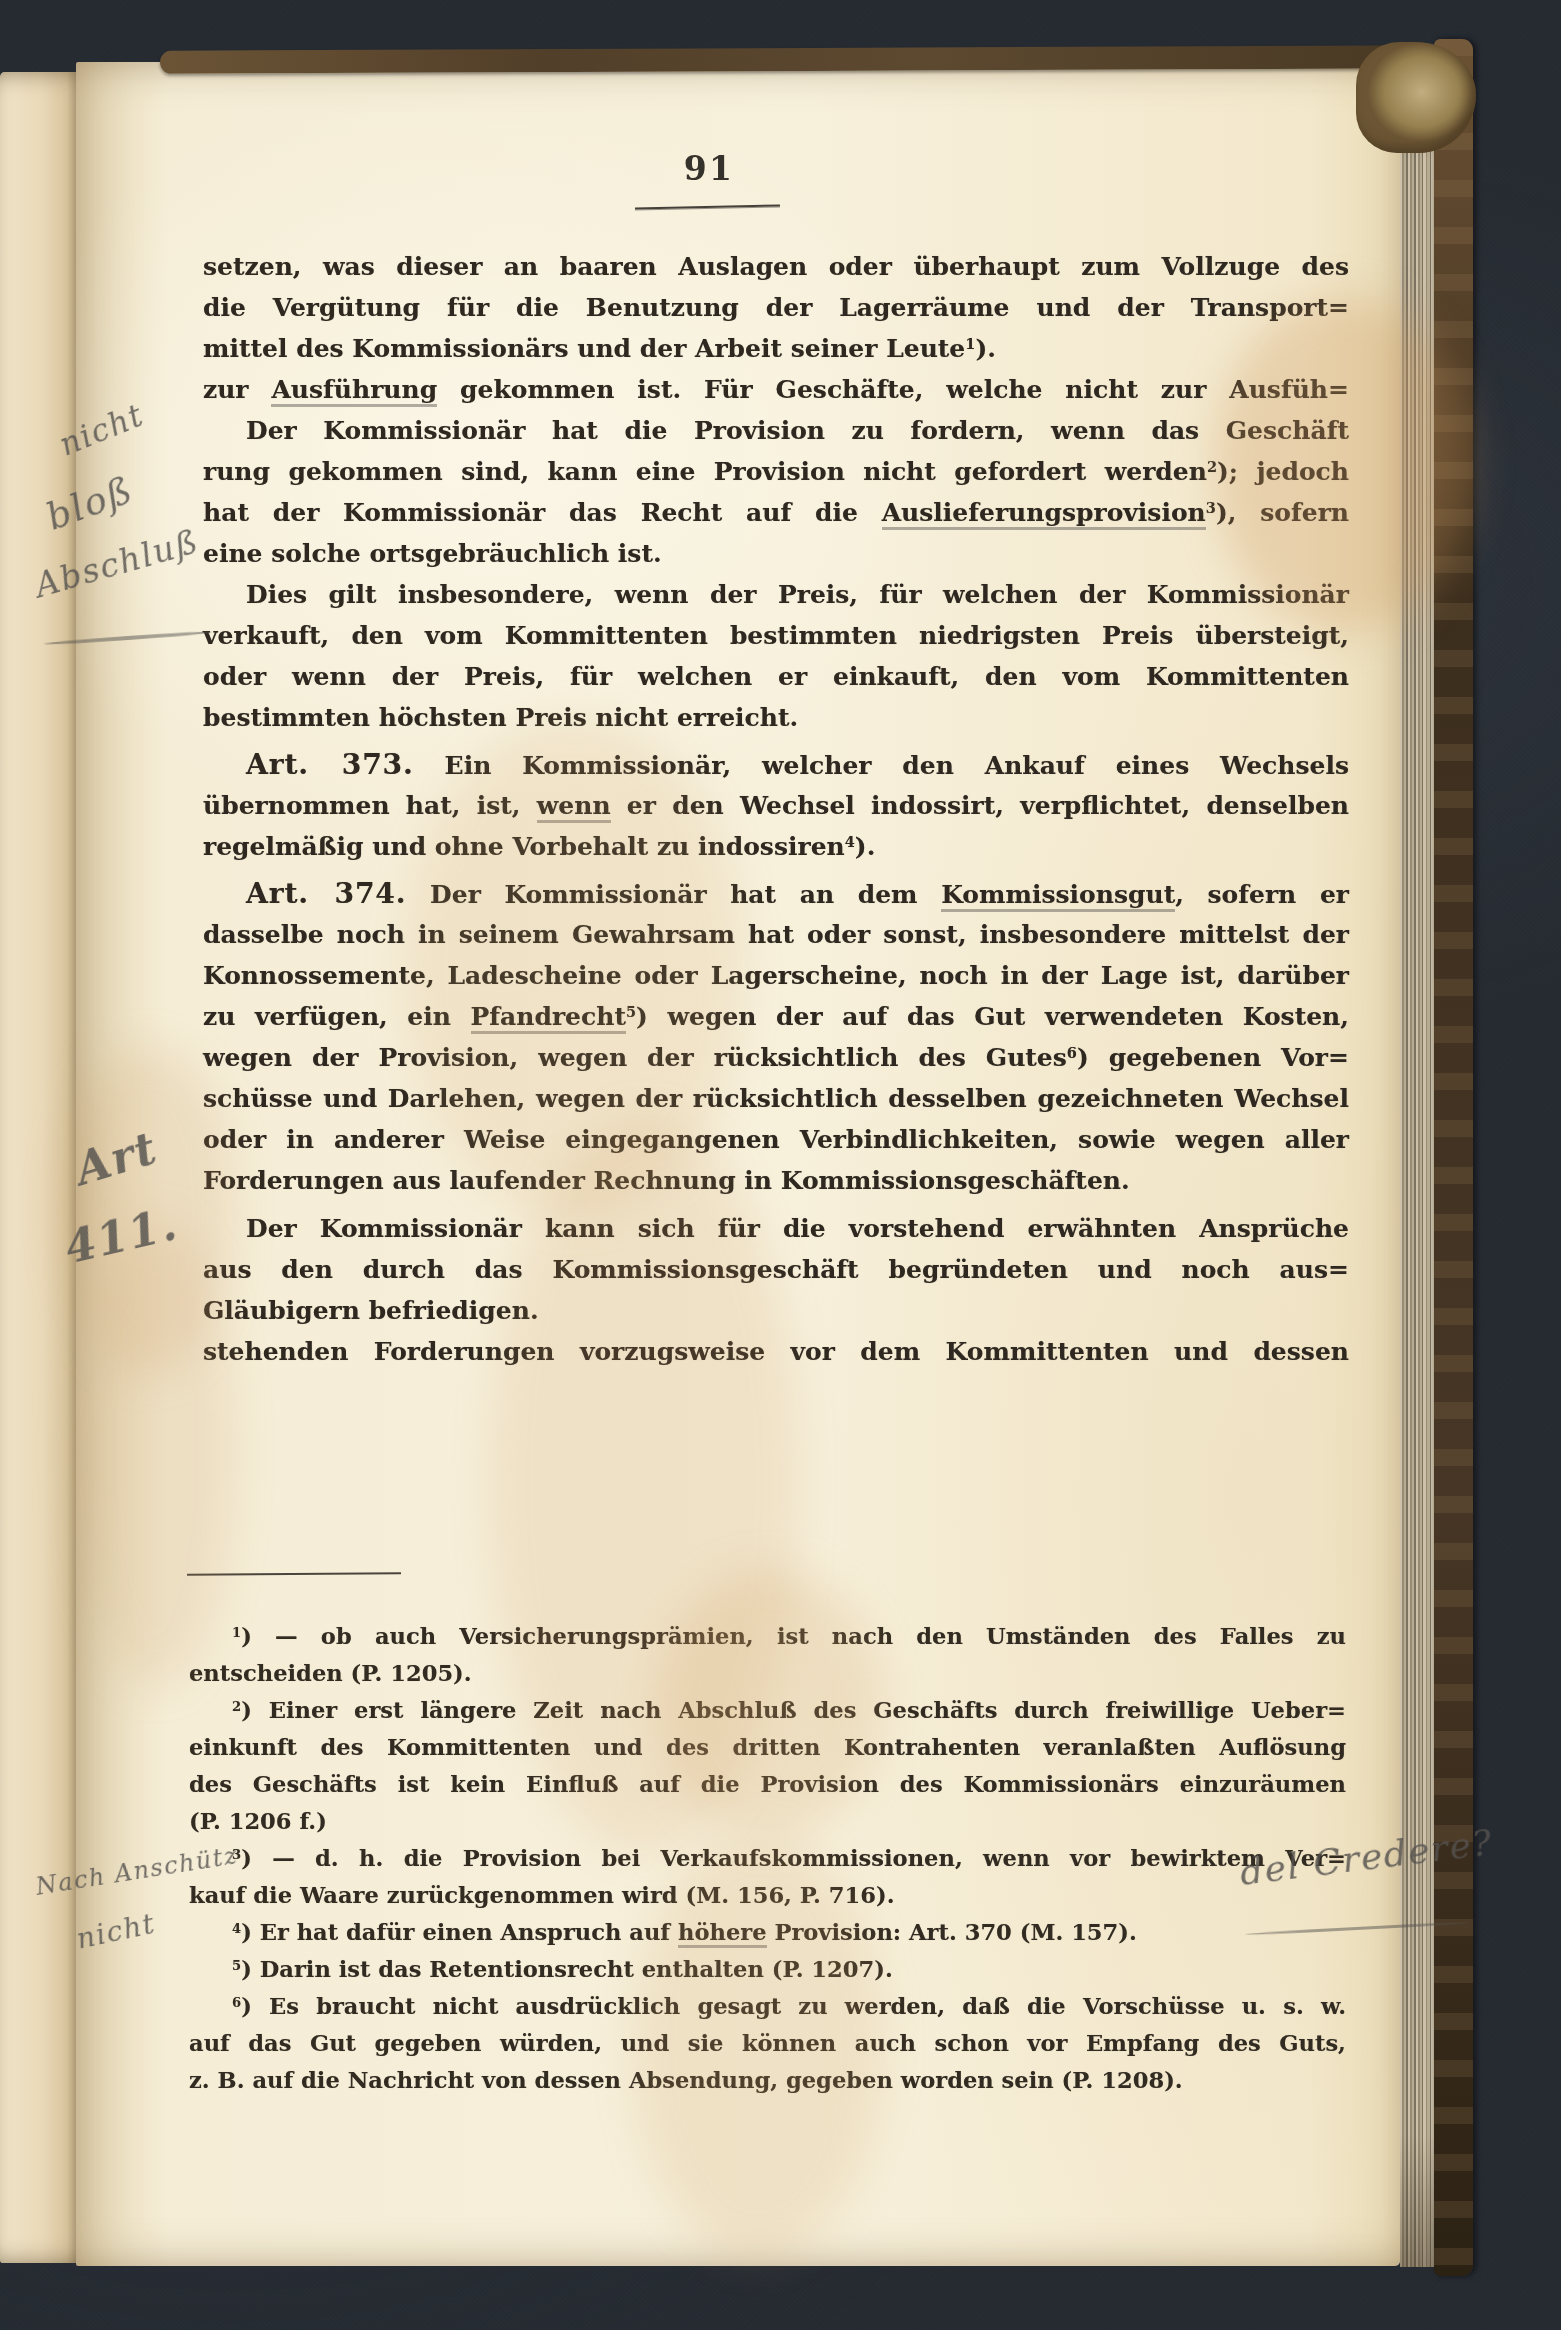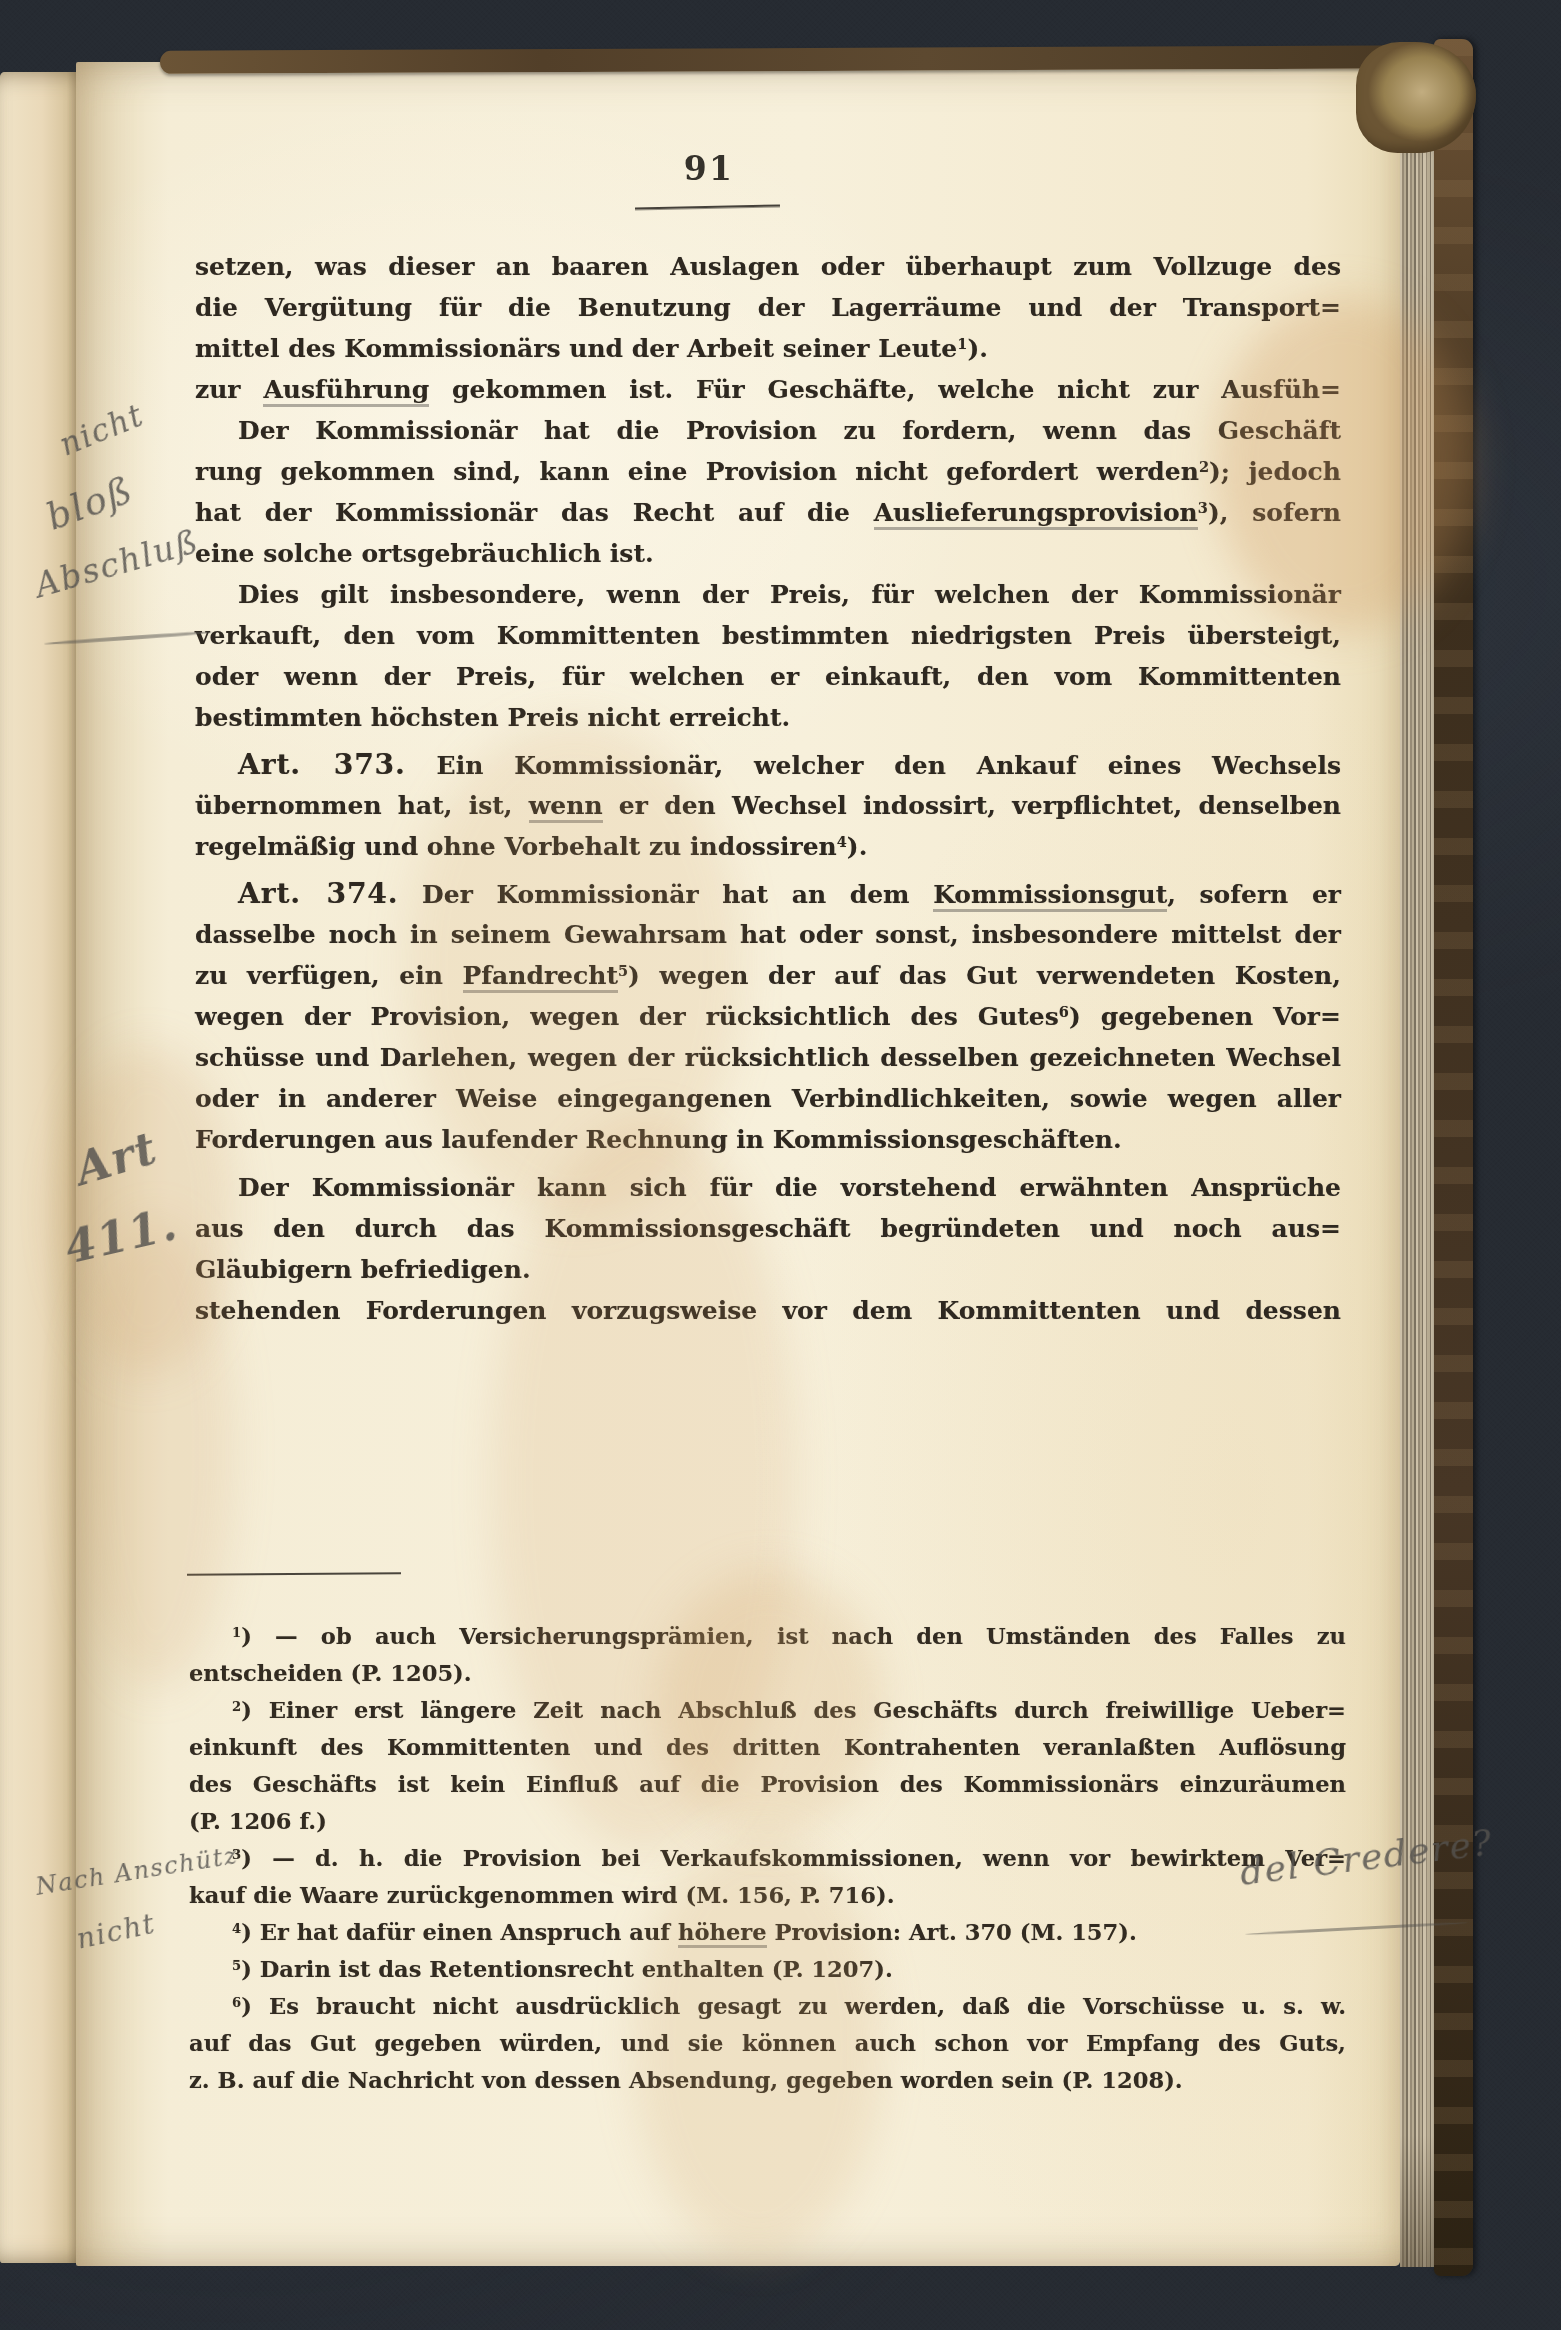--- a/index.html
+++ b/index.html
@@ -79,21 +79,21 @@
   #page-number{
     position:absolute;left:516px;top:87px;width:234px;text-align:center;
     font-size:33px;font-weight:bold;color:#35322b;letter-spacing:2.3px;
   }
   #page-rule{
     position:absolute;left:559px;top:144px;width:145px;height:2.3px;background:#45413a;
     transform:rotate(-1.2deg);
   }
   #page-rule::after{content:"";display:block;height:0.8px;background:rgba(69,65,58,.55);margin-top:2.3px}
   #body-text{
-    position:absolute;left:119px;top:184px;width:1146px;
+    position:absolute;left:127px;top:184px;width:1146px;
     font-size:25px;font-weight:bold;color:#2e2820;
     text-shadow:0 0 0.8px rgba(46,40,32,.35);
   }
   .line{height:41px;line-height:41px}
   .line.just{text-align:justify;text-align-last:justify}
   .line.ind{text-indent:43px}
   .para.gap{margin-top:6.2px}
   .art-lead{font-size:1.13em;letter-spacing:0.8px}
   sup{font-size:.58em;vertical-align:.55em;line-height:0;letter-spacing:0}
   .pencil-underline{border-bottom:3.1px solid rgba(100,96,90,.5)}
@@ -158,20 +158,21 @@
         <div class="line">bestimmten höchsten Preis nicht erreicht.</div>
       </div>
       <div class="para gap">
         <div class="line just ind"><span class="art-lead">Art. 373.</span>  Ein Kommissionär, welcher den Ankauf eines Wechsels</div>
         <div class="line just">übernommen hat, ist, <span class="pencil-underline">wenn</span> er den Wechsel indossirt, verpflichtet, denselben</div>
         <div class="line">regelmäßig und ohne Vorbehalt zu indossiren<sup>4</sup>).</div>
       </div>
       <div class="para gap">
         <div class="line just ind"><span class="art-lead">Art. 374.</span>  Der Kommissionär hat an dem <span class="pencil-underline">Kommissionsgut</span>, sofern er</div>
         <div class="line just">dasselbe noch in seinem Gewahrsam hat oder sonst, insbesondere mittelst der</div>
+        <div class="line just">Konnossemente, Ladescheine oder Lagerscheine, noch in der Lage ist, darüber</div>
         <div class="line just">zu verfügen, ein <span class="pencil-underline">Pfandrecht</span><sup>5</sup>) wegen der auf das Gut verwendeten Kosten,</div>
         <div class="line just">wegen der Provision, wegen der rücksichtlich des Gutes<sup>6</sup>) gegebenen Vor=</div>
         <div class="line just">schüsse und Darlehen, wegen der rücksichtlich desselben gezeichneten Wechsel</div>
         <div class="line just">oder in anderer Weise eingegangenen Verbindlichkeiten, sowie wegen aller</div>
         <div class="line">Forderungen aus laufender Rechnung in Kommissionsgeschäften.</div>
       </div>
       <div class="para gap">
         <div class="line just ind">Der Kommissionär kann sich für die vorstehend erwähnten Ansprüche</div>
         <div class="line just">aus den durch das Kommissionsgeschäft begründeten und noch aus=</div>
         <div class="line">Gläubigern befriedigen.</div>

